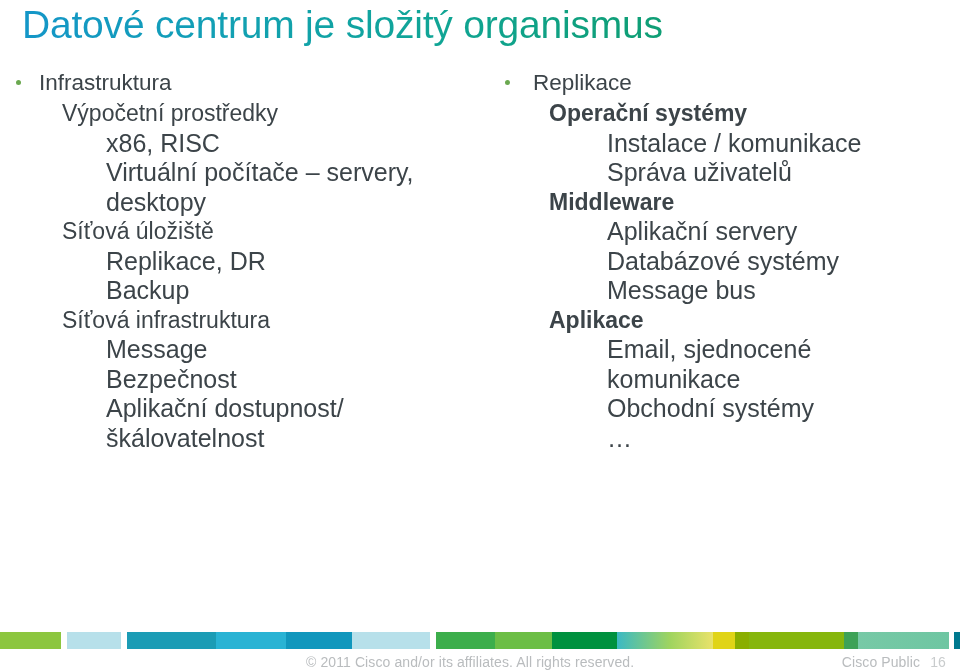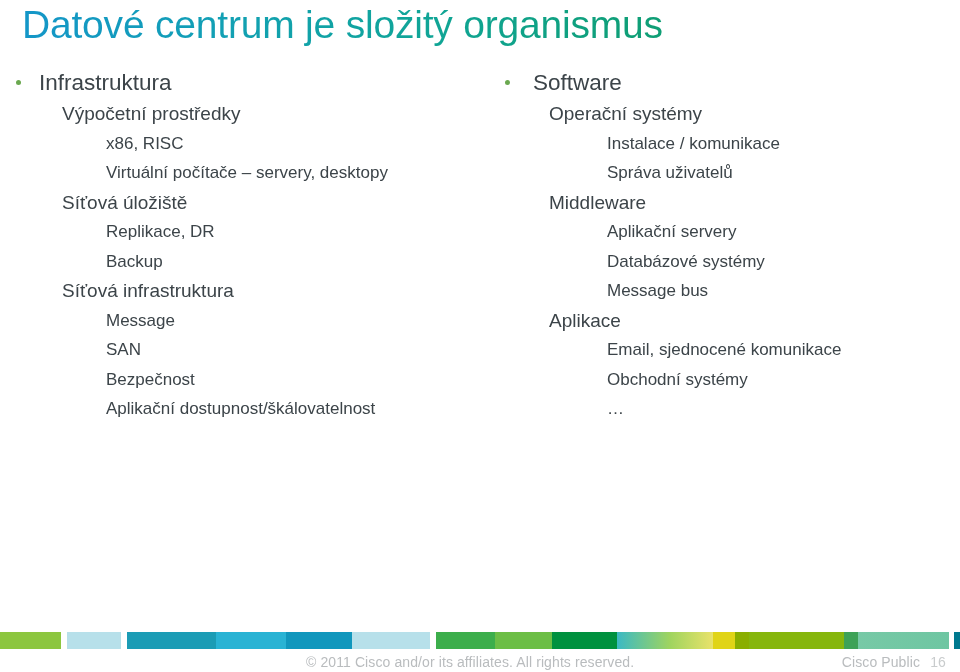--- a/index.html
+++ b/index.html
@@ -51,40 +51,40 @@
 
   .line {
     position: relative;
     color: #3c4449;
     font-size: 21px;
     line-height: 29.5px;
     white-space: pre-wrap;
   }
   
   .lvl0 { padding-left: 31px; font-size: 22.5px; line-height: 33px; }
-  .lvl1 { padding-left: 57px;  font-size: 19px; line-height: 29.5px; }
-  .lvl2 { padding-left: 97px;  font-size: 17px; line-height: 29.5px; }
+  .lvl1 { padding-left: 57px;  font-size: 23px; line-height: 29.5px; }
+  .lvl2 { padding-left: 97px;  font-size: 25px; line-height: 29.5px; }
   .lvl2.wrap { padding-right: 60px; }
 
   .bullet {
     position: absolute;
     left: 8px;
     top: 14px;
     width: 5px;
     height: 5px;
     border-radius: 50%;
     background: #6aa84f;
   }
 
   
   .column.left  .lvl0 { padding-left: 31px; }
   .column.left  .lvl1 { padding-left: 54px; }
   .column.left  .lvl2 { padding-left: 98px; }
   .column.right .lvl0 { padding-left: 36px; }
-  .column.right .lvl1 { padding-left: 52px; }
+  .column.right .lvl1 { padding-left: 52px; font-weight: bold; }
   .column.right .lvl2 { padding-left: 110px; }
 
   
   .footer-bar {
     position: absolute;
     left: 0;
     top: 632px;
     width: 960px;
     height: 17px;
     display: flex;
@@ -112,26 +112,25 @@
   <div class="column left">
       <div class="line lvl0"><span class="bullet" style="background: rgb(106, 168, 79);"></span><span>Infrastruktura</span></div>
       <div class="line lvl1"><span>Výpočetní prostředky</span></div>
       <div class="line lvl2"><span>x86, RISC</span></div>
       <div class="line lvl2 wrap"><span>Virtuální počítače – servery, desktopy</span></div>
       <div class="line lvl1"><span>Síťová úložiště</span></div>
       <div class="line lvl2"><span>Replikace, DR</span></div>
       <div class="line lvl2"><span>Backup</span></div>
       <div class="line lvl1"><span>Síťová infrastruktura</span></div>
       <div class="line lvl2"><span>Message</span></div>
-      <div class="line lvl2"><span>SAN</span></div>
       <div class="line lvl2"><span>Bezpečnost</span></div>
       <div class="line lvl2 wrap"><span>Aplikační dostupnost/škálovatelnost</span></div>
     </div>
   <div class="column right">
-      <div class="line lvl0"><span class="bullet" style="background: rgb(106, 168, 79);"></span><span>Software</span></div>
+      <div class="line lvl0"><span class="bullet" style="background: rgb(106, 168, 79);"></span><span>Replikace</span></div>
       <div class="line lvl1"><span>Operační systémy</span></div>
       <div class="line lvl2"><span>Instalace / komunikace</span></div>
       <div class="line lvl2"><span>Správa uživatelů</span></div>
       <div class="line lvl1"><span>Middleware</span></div>
       <div class="line lvl2"><span>Aplikační servery</span></div>
       <div class="line lvl2"><span>Databázové systémy</span></div>
       <div class="line lvl2"><span>Message bus</span></div>
       <div class="line lvl1"><span>Aplikace</span></div>
       <div class="line lvl2 wrap"><span>Email, sjednocené komunikace</span></div>
       <div class="line lvl2"><span>Obchodní systémy</span></div>

